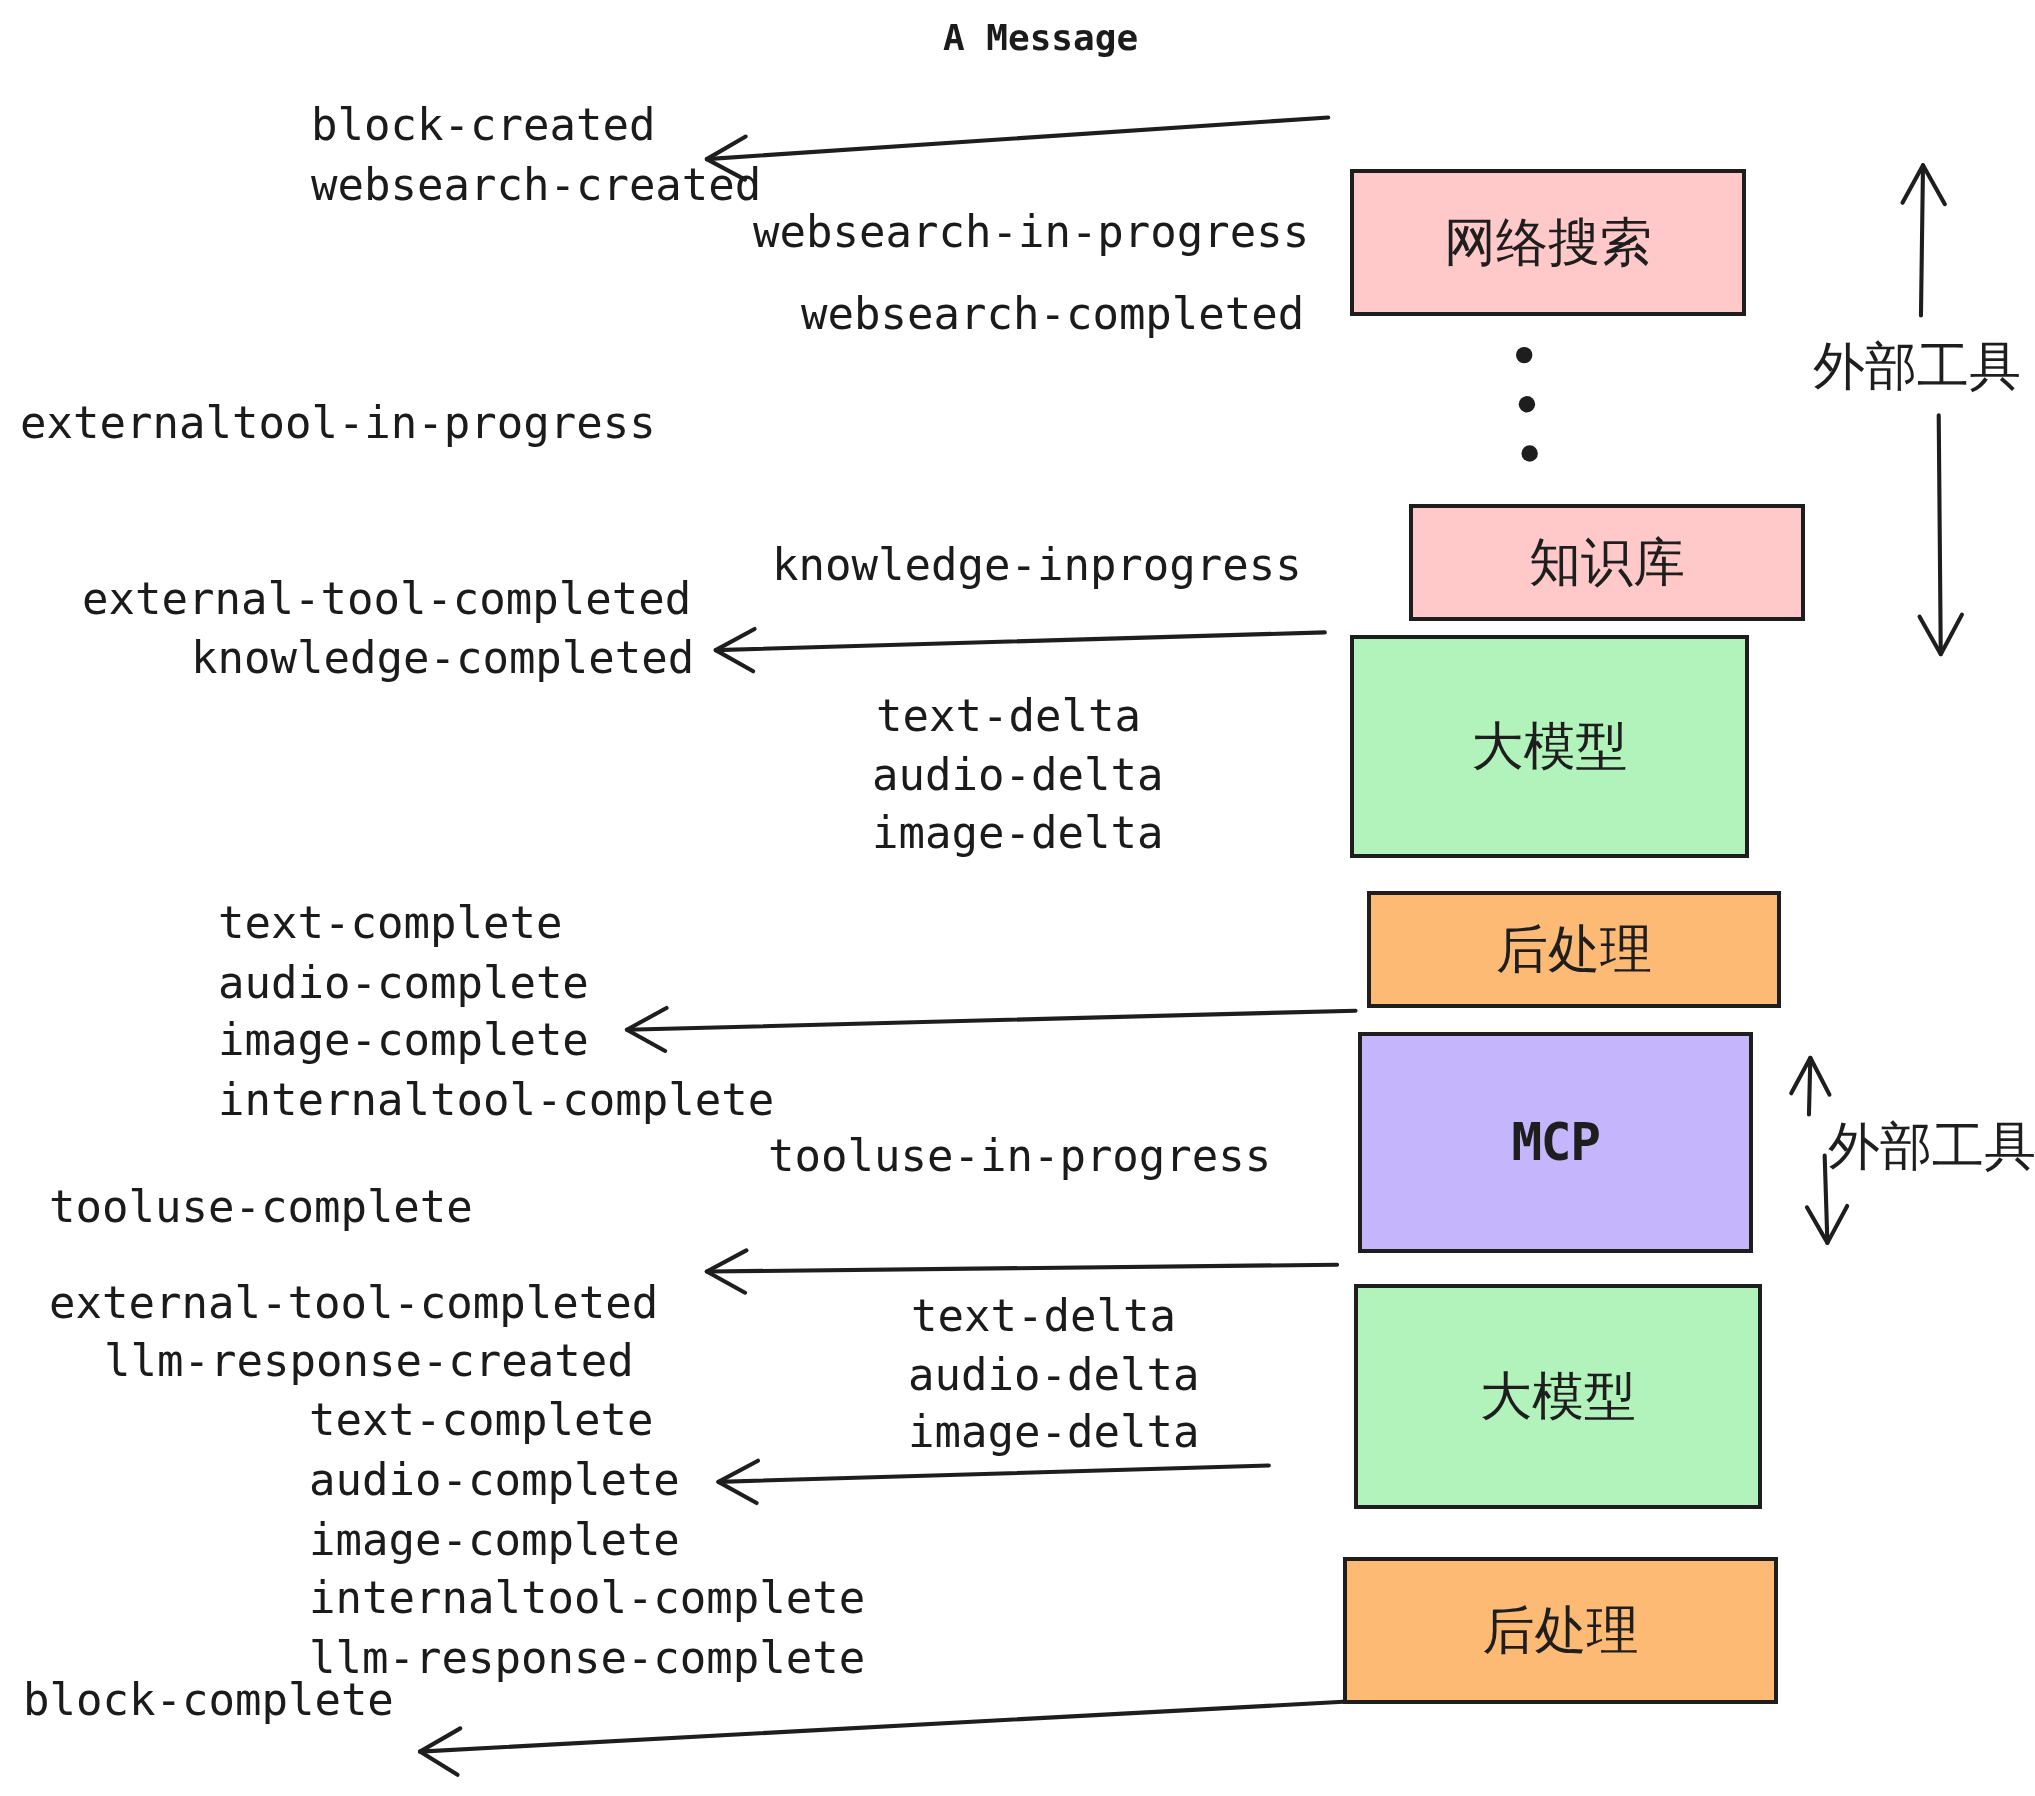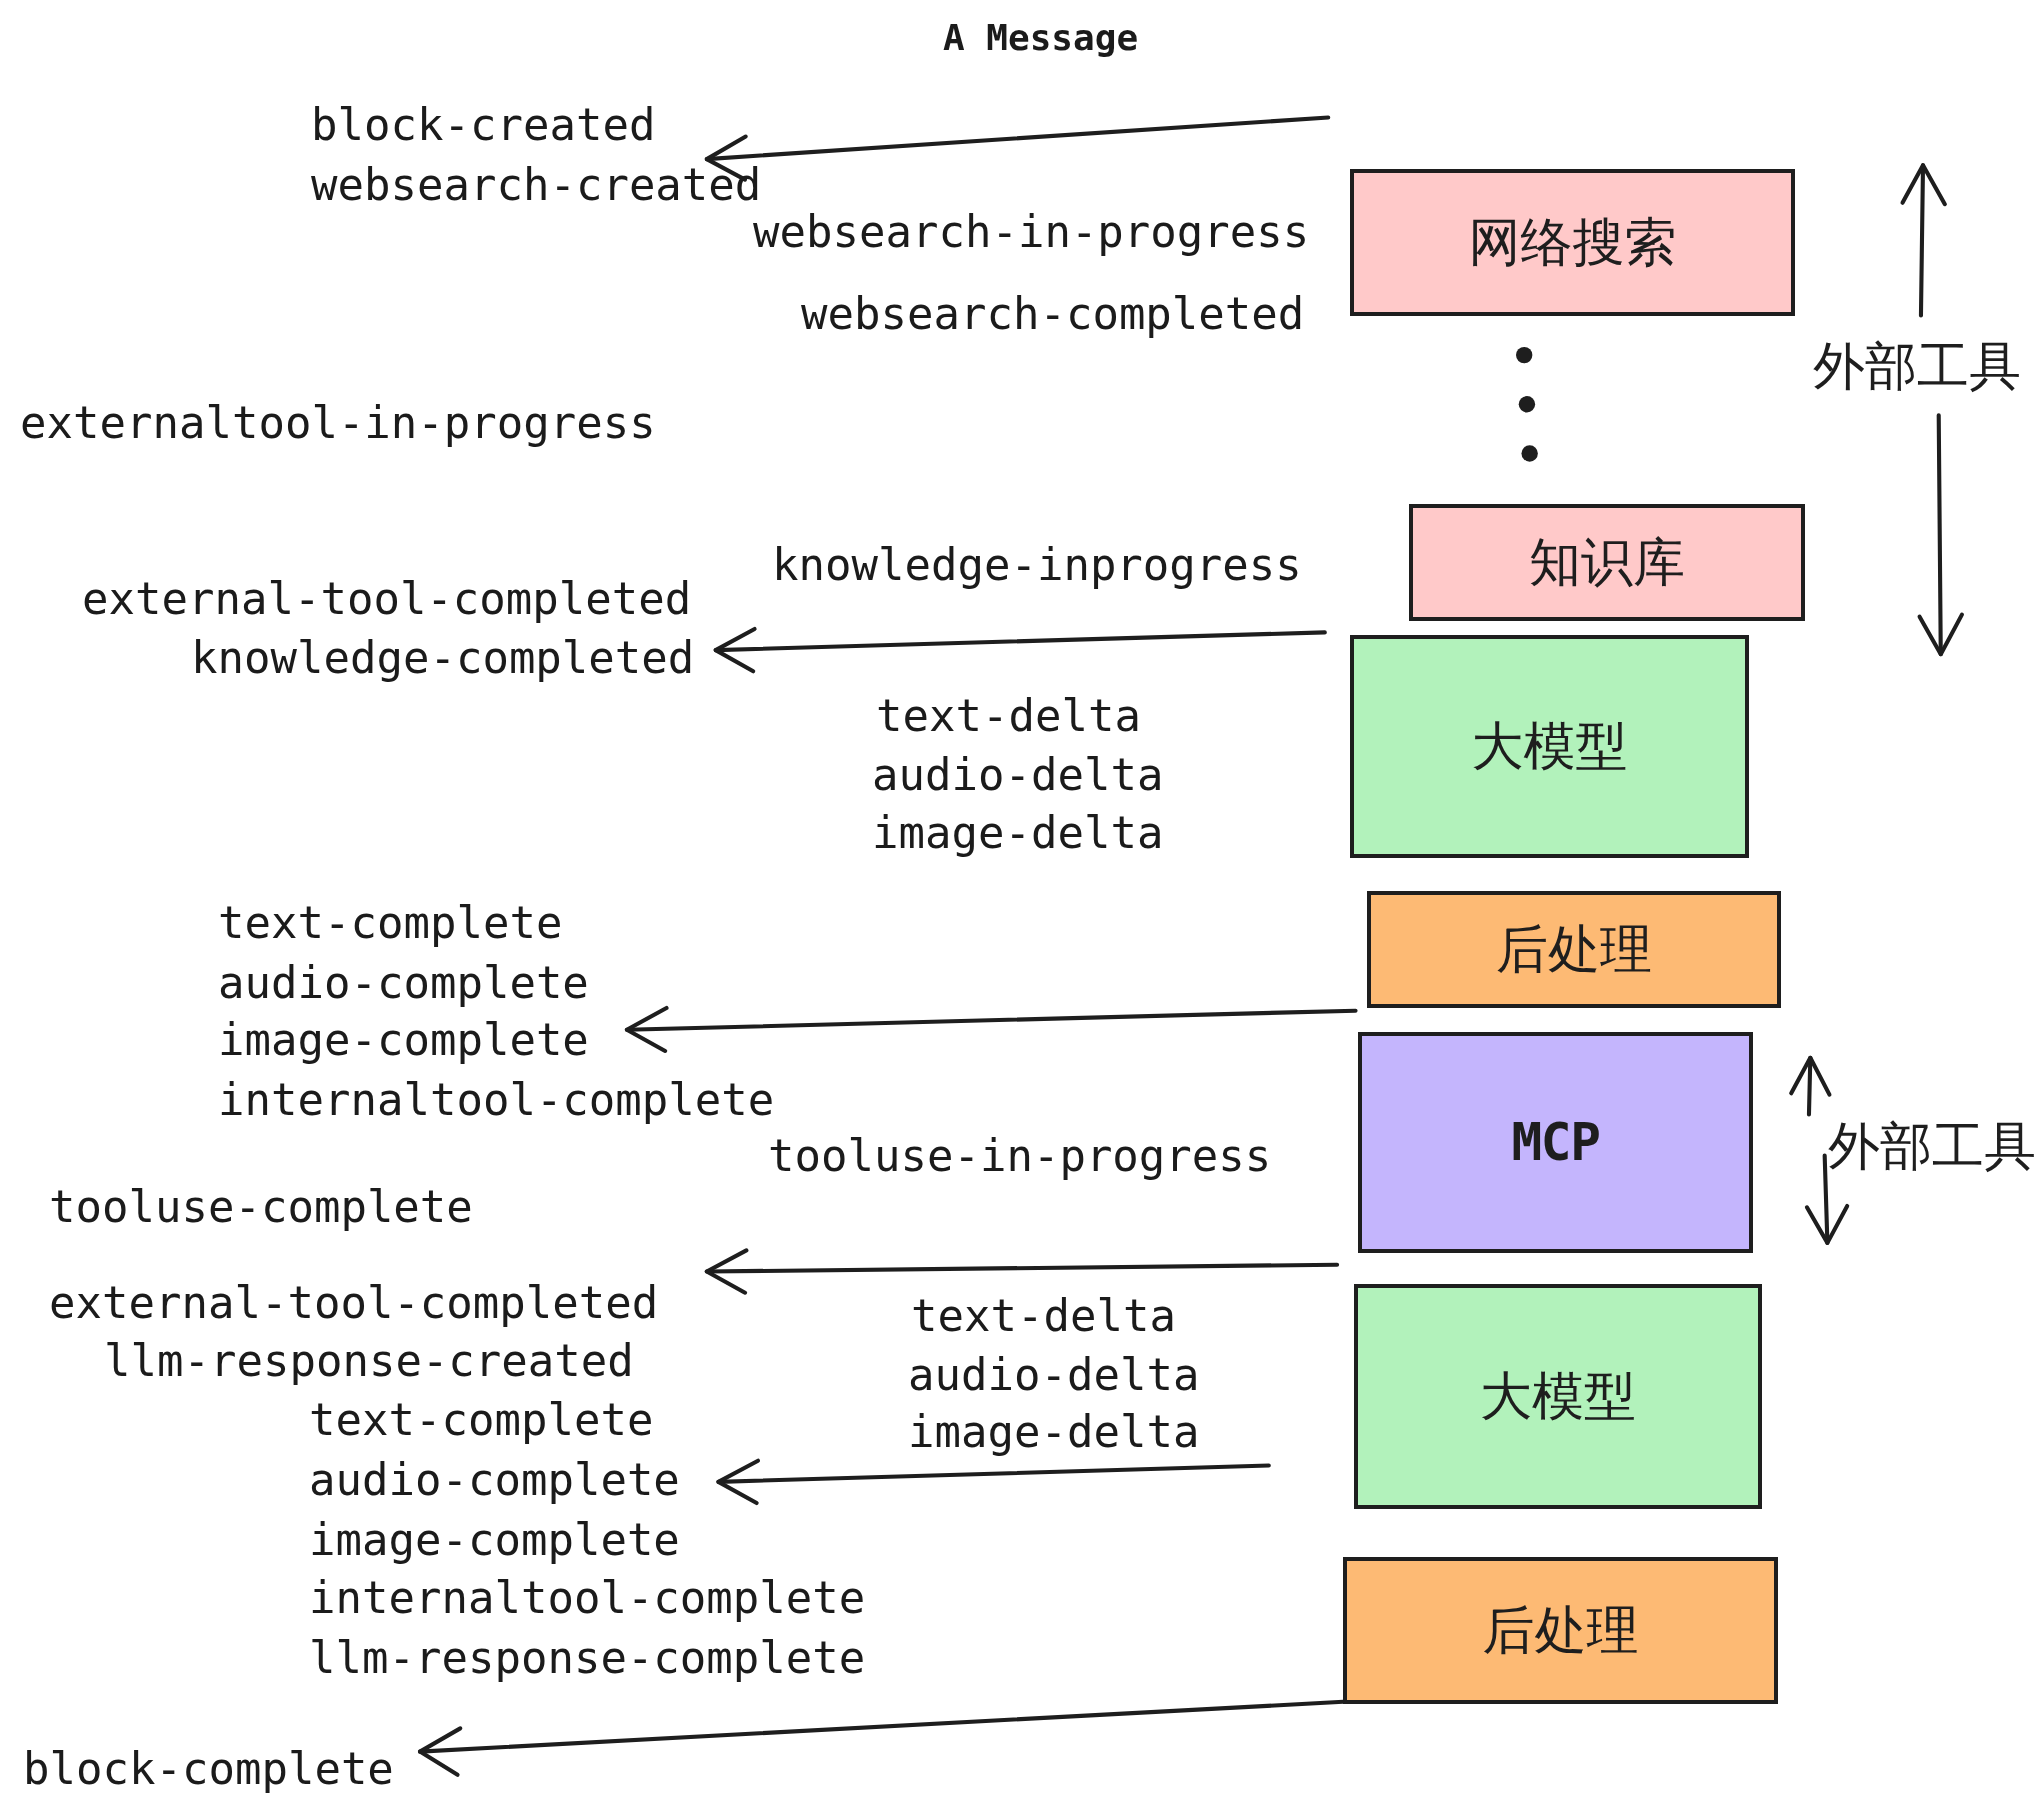--- a/index.html
+++ b/index.html
@@ -80,23 +80,23 @@
   .pos-external-tool-completed-2{left:49px;top:1279px;}
   .pos-llm-response-created{left:104px;top:1337px;}
   .pos-text-delta-2{left:911px;top:1292px;}
   .pos-audio-delta-2{left:908px;top:1351px;}
   .pos-image-delta-2{left:908px;top:1408px;}
   .pos-text-complete-2{left:309px;top:1396px;}
   .pos-audio-complete-2{left:309px;top:1456px;}
   .pos-image-complete-2{left:309px;top:1516px;}
   .pos-internaltool-complete-2{left:309px;top:1574px;}
   .pos-llm-response-complete{left:309px;top:1634px;}
-  .pos-block-complete{left:23px;top:1745px;}
+  .pos-block-complete{left:23px;top:1676px;}
   
-  .pos-box-websearch{left:1350px;top:169px;width:445px;height:147px;}
+  .pos-box-websearch{left:1350px;top:169px;width:396px;height:147px;}
   .pos-box-knowledge{left:1409px;top:504px;width:396px;height:117px;}
   .pos-box-llm1{left:1350px;top:635px;width:399px;height:223px;}
   .pos-box-post1{left:1367px;top:891px;width:414px;height:117px;}
   .pos-box-mcp{left:1358px;top:1032px;width:395px;height:221px;}
   .pos-box-llm2{left:1354px;top:1284px;width:408px;height:225px;}
   .pos-box-post2{left:1343px;top:1557px;width:435px;height:147px;}
   
   .pos-ext-tools-1{left:1813px;top:332px;}
   .pos-ext-tools-2{left:1828px;top:1112px;}
 </style>

